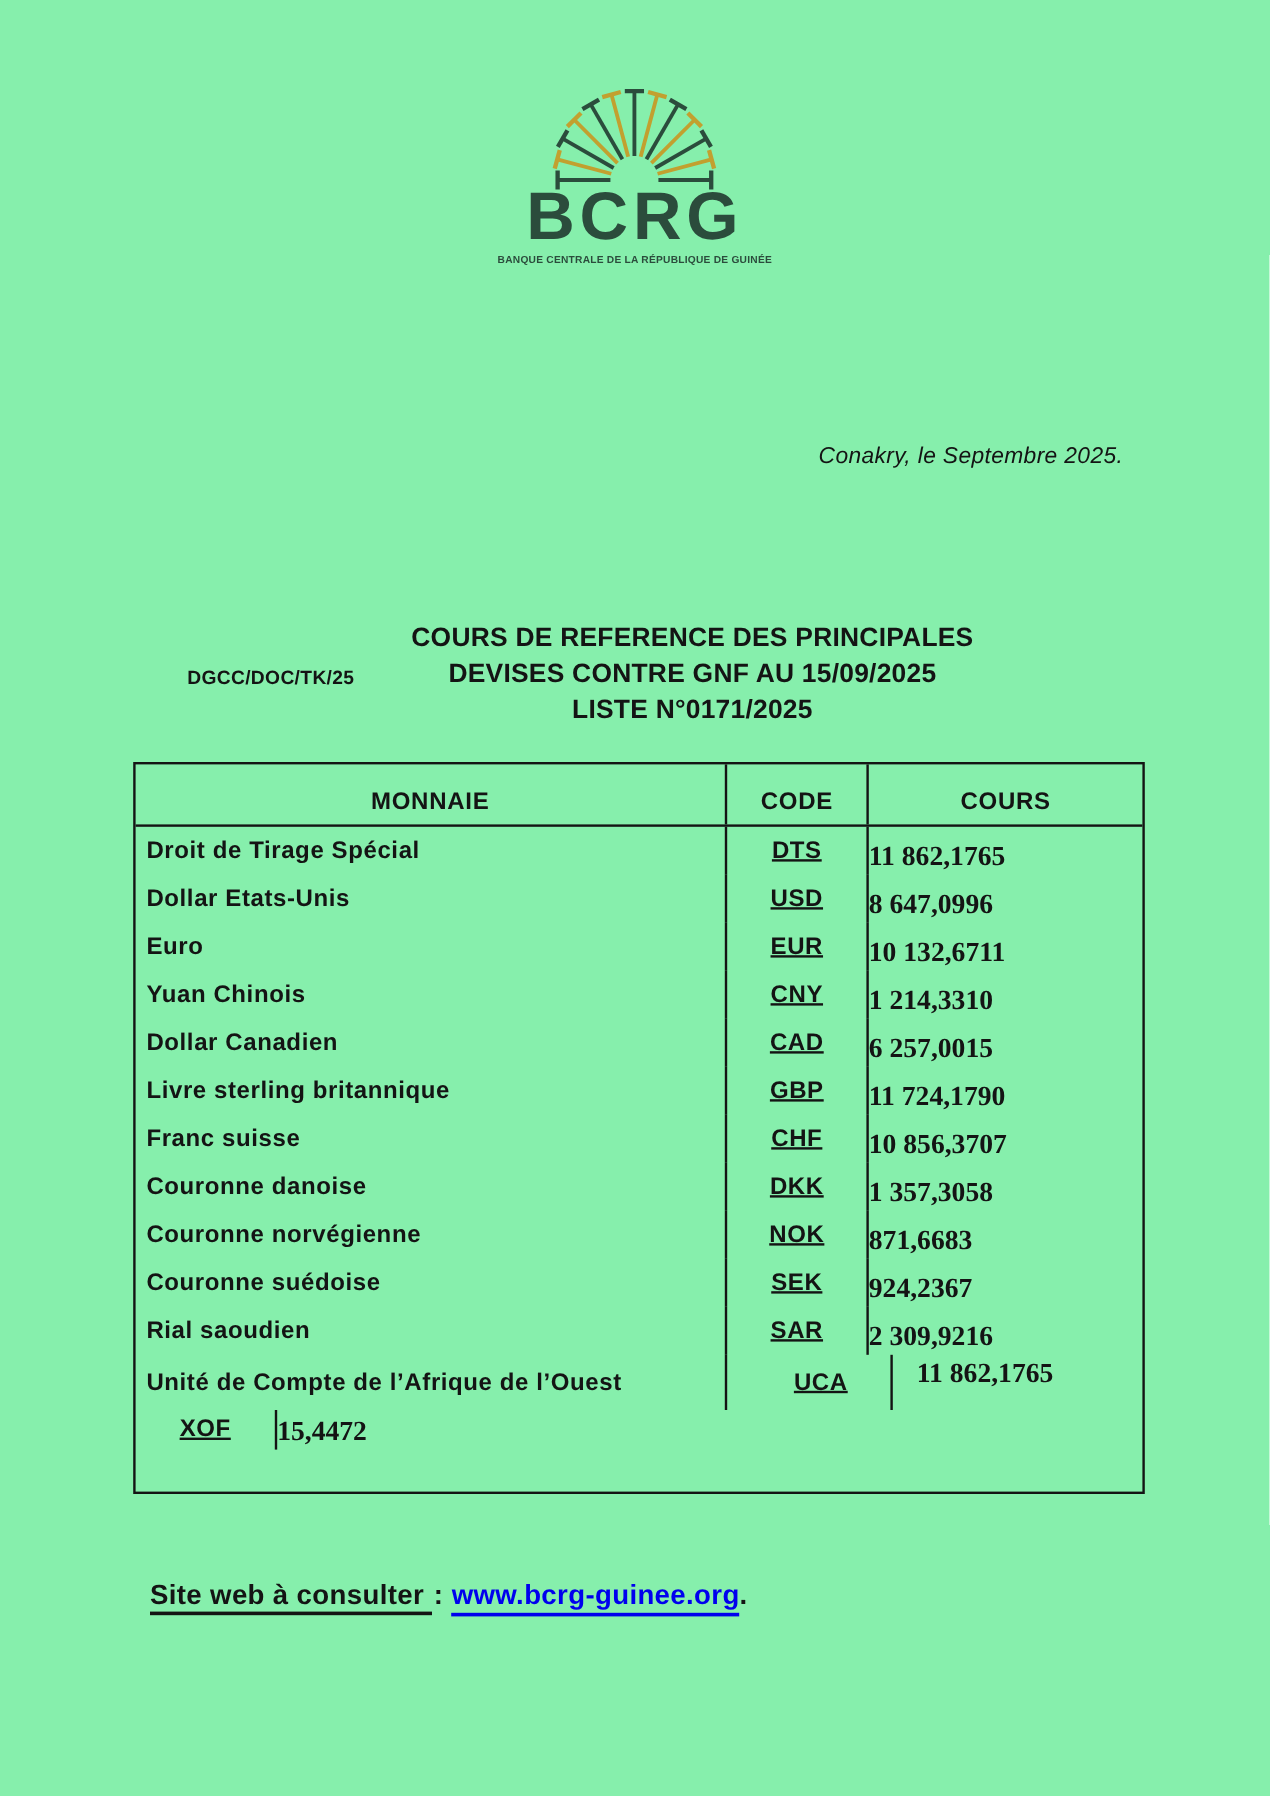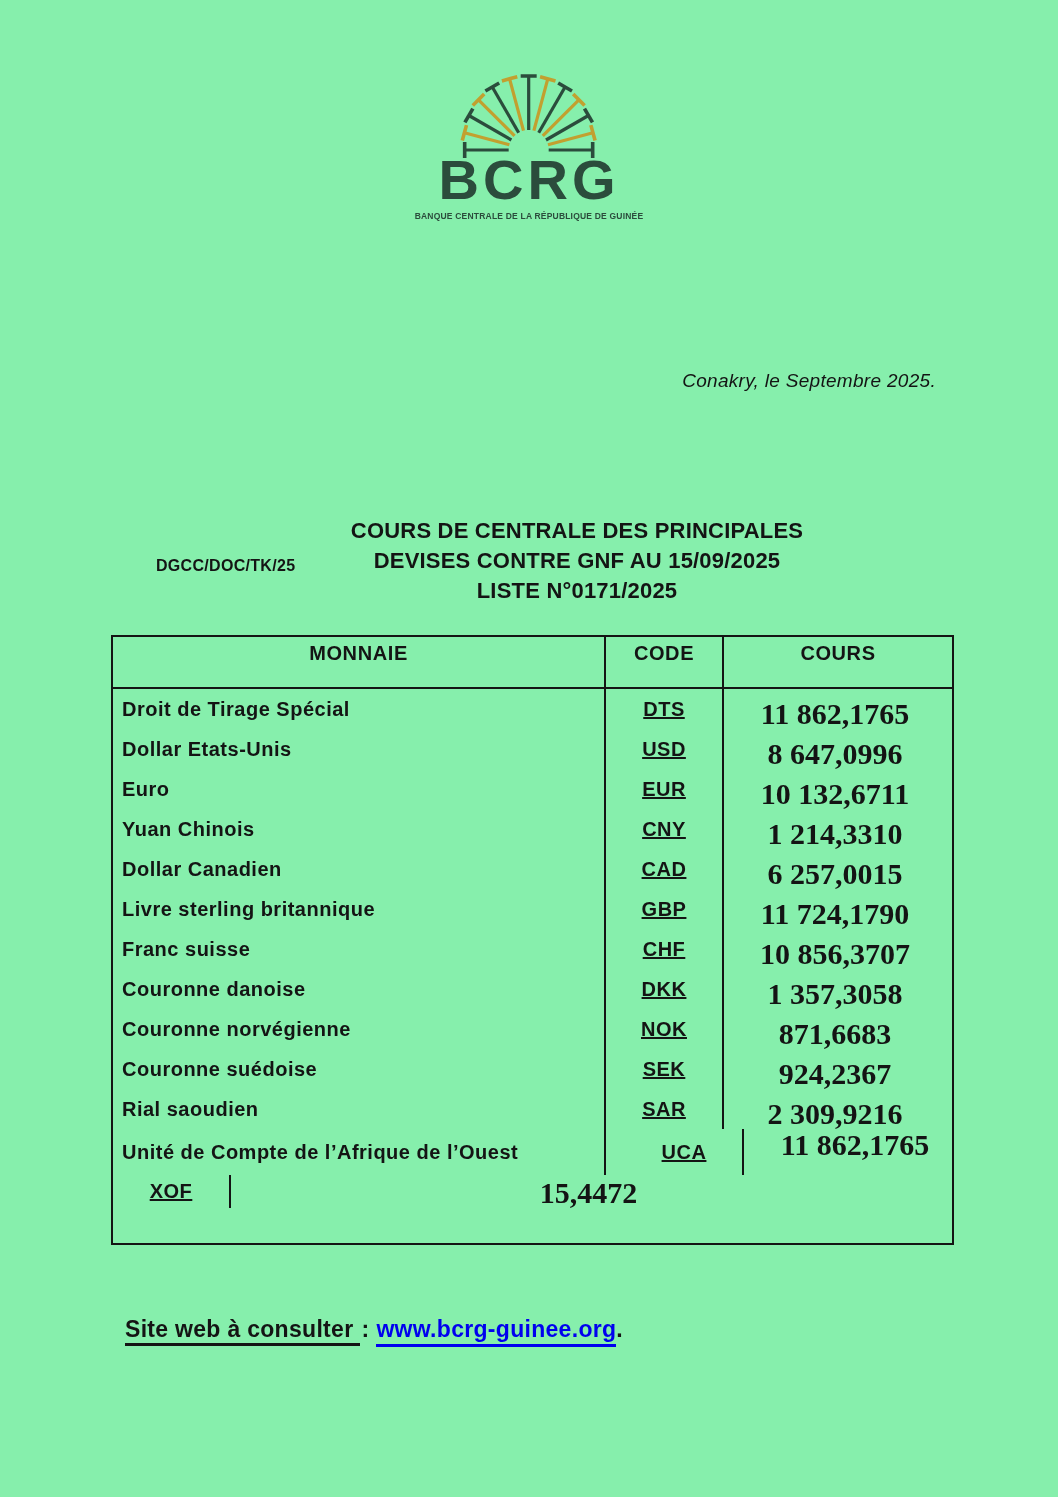--- a/index.html
+++ b/index.html
@@ -25,32 +25,32 @@
   .logo-subtitle{margin-top:5px;font-size:8.5px;font-weight:bold;letter-spacing:0.2px;white-space:nowrap;color:var(--logo-green);}
 
   
   .date-line{position:absolute;top:370px;right:122px;font-size:19px;font-style:italic;letter-spacing:0.3px;}
   .reference-code{position:absolute;top:557px;left:156px;font-size:16px;font-weight:bold;letter-spacing:0.3px;}
   .doc-title{position:absolute;top:516px;left:96px;right:0;text-align:center;font-weight:bold;font-size:22px;line-height:30px;letter-spacing:0.2px;}
 
   
   .rate-table{position:absolute;top:635px;left:111px;width:843px;height:610px;border:2px solid var(--ink);}
   .thead{display:flex;height:52px;border-bottom:2px solid var(--ink);}
-  .thead > div{height:100%;display:flex;align-items:flex-end;justify-content:center;padding-bottom:22px;
+  .thead > div{height:100%;display:flex;align-items:flex-end;justify-content:center;padding-bottom:7px;
                font-weight:bold;font-size:20px;letter-spacing:0.6px;}
   .tbody{display:block;}
   .trow{display:flex;height:40px;}
   .trow > div{height:100%;display:flex;align-items:center;}
   .col-name{width:493px;border-right:2px solid var(--ink);}
   .col-code{width:118px;border-right:2px solid var(--ink);}
   .col-value{flex:1;}
   .trow .col-name{padding-left:9px;font-weight:bold;font-size:20px;letter-spacing:0.5px;}
   .trow .col-code{justify-content:center;font-weight:bold;font-size:20px;letter-spacing:0.5px;text-decoration:underline;}
-  .trow .col-value{justify-content:center;padding-right:6px;
-                   font-family:"Liberation Serif",serif;font-weight:bold;font-size:30px;}
+  .trow .col-value{justify-content:flex-start;padding-right:6px;
+                   font-family:"Liberation Serif",serif;font-weight:bold;font-size:23px;}
   .trow .col-value span{position:relative;top:5px;}
   
   .trow:nth-child(12){height:46px;gap:20px;}
   .trow:nth-child(13){height:33px;}
   .trow:nth-child(14){height:35px;}
   .trow:nth-child(12) .col-value span{top:-7px;}
   .trow:nth-child(13) .col-value span{top:1px;}
   .trow:nth-child(14) .col-value span{top:-9px;}
   .trow:nth-child(13) .col-name{font-size:19.5px;letter-spacing:0.2px;}
 
@@ -123,21 +123,21 @@
     </svg>
     <div class="logo-acronym">BCRG</div>
     <div class="logo-subtitle">BANQUE CENTRALE DE LA RÉPUBLIQUE DE GUINÉE</div>
   </div>
 
   <div class="date-line">Conakry, le Septembre 2025.</div>
 
   <div class="reference-code">DGCC/DOC/TK/25</div>
 
   <div class="doc-title">
-    <div>COURS DE CENTRALE DES PRINCIPALES</div>
+    <div>COURS DE REFERENCE DES PRINCIPALES</div>
     <div>DEVISES CONTRE GNF AU 15/09/2025</div>
     <div>LISTE N°0171/2025</div>
   </div>
 
   <div class="rate-table">
     <div class="thead">
       <div class="col-name">MONNAIE</div>
       <div class="col-code">CODE</div>
       <div class="col-value">COURS</div>
     </div>

